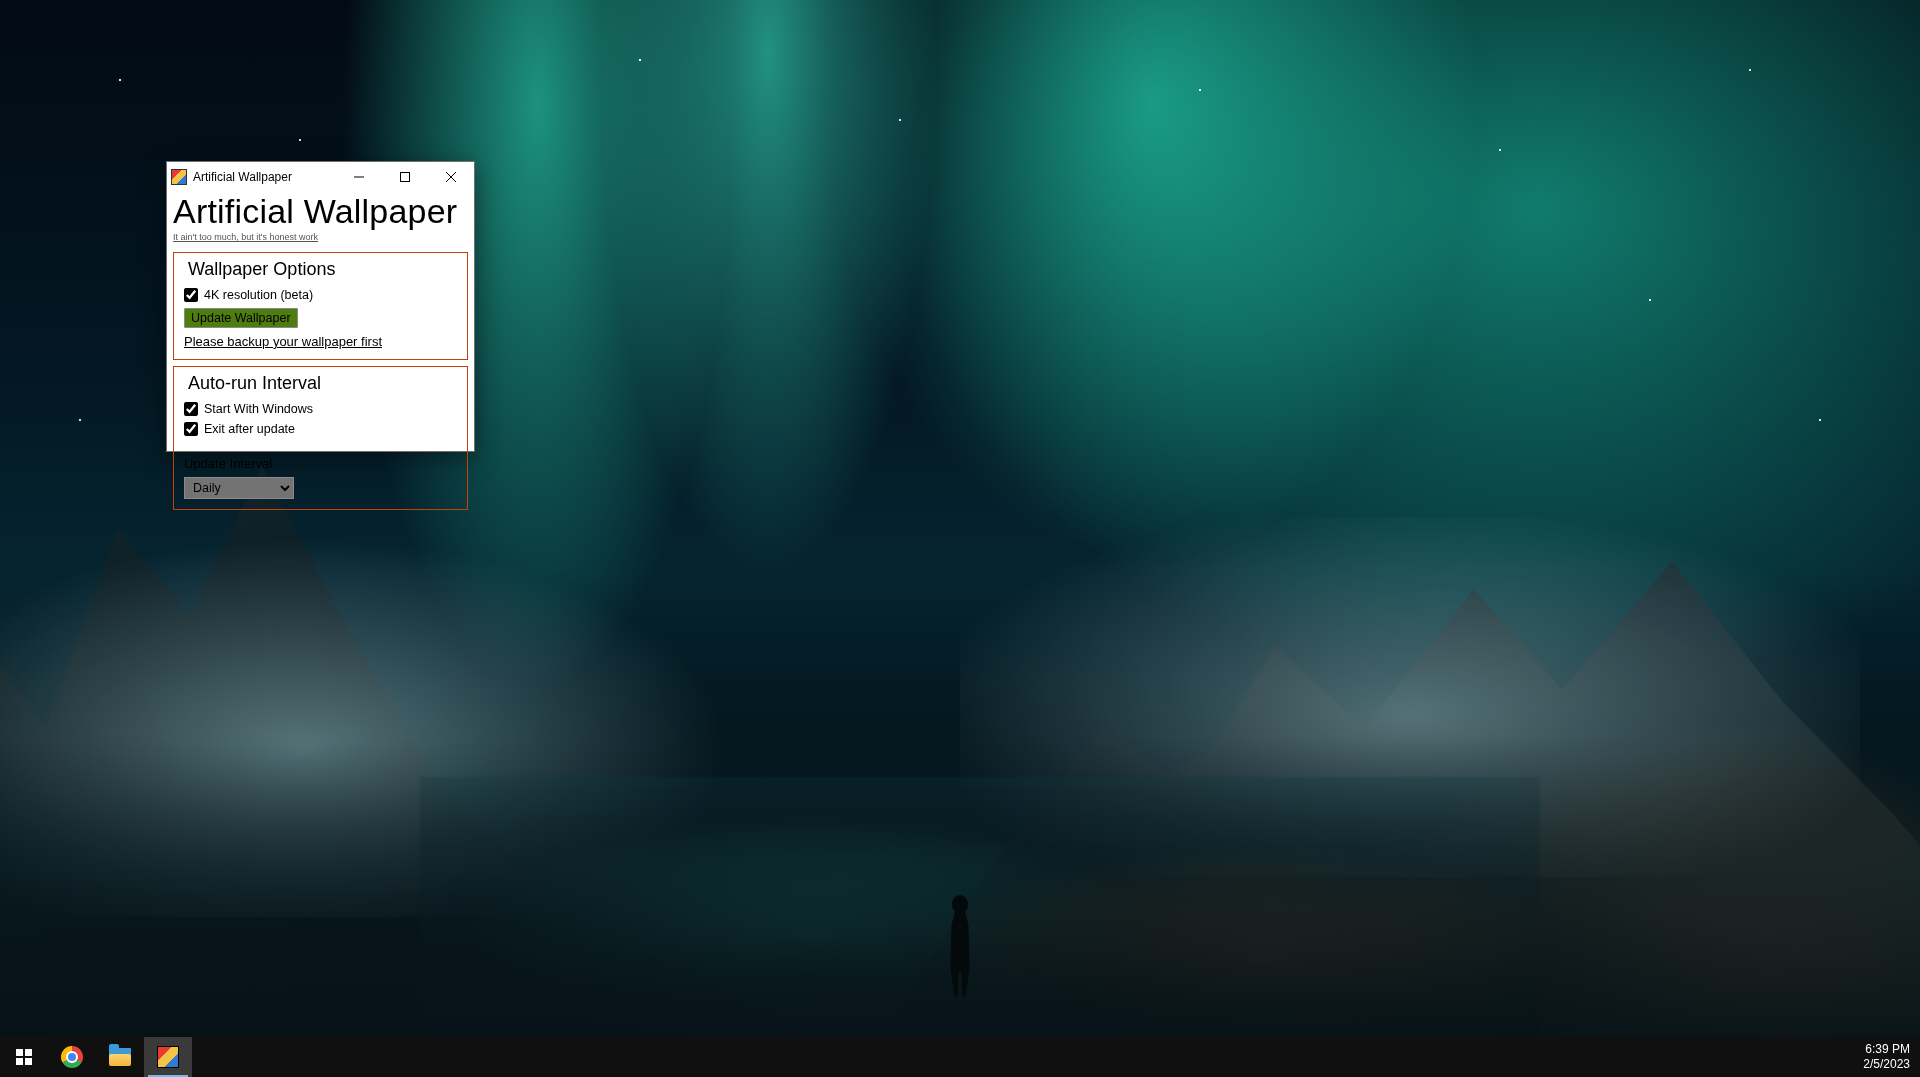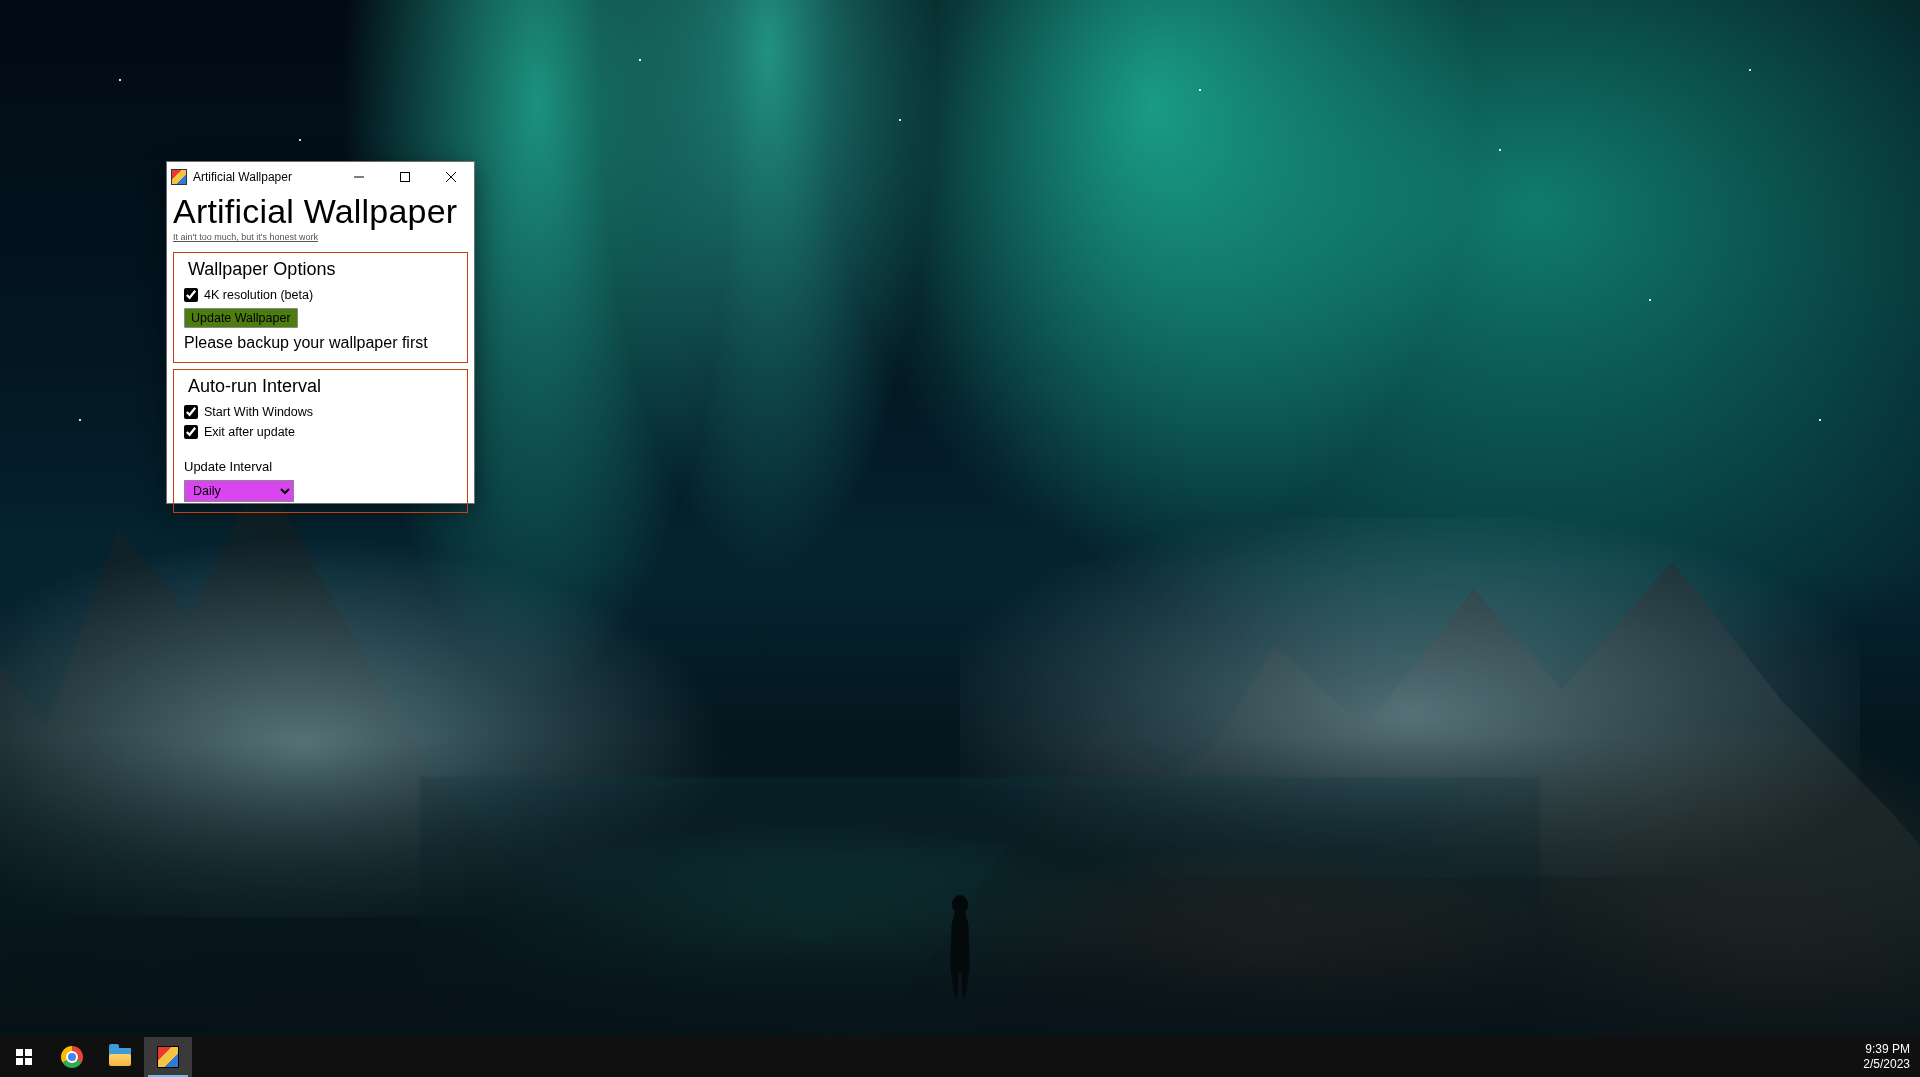--- a/index.html
+++ b/index.html
@@ -86,21 +86,21 @@
       radial-gradient(1.5px 1.5px at 1200px 90px,#eafcff 99%, transparent),
       radial-gradient(1px 1px at 1500px 150px,#cfeef5 99%, transparent),
       radial-gradient(1px 1px at 1750px 70px, #bfe7ee 99%, transparent),
       radial-gradient(1px 1px at 1650px 300px,#eafcff 99%, transparent),
       radial-gradient(1px 1px at 1820px 420px,#cfeef5 99%, transparent),
       radial-gradient(1px 1px at 80px  420px, #bfe7ee 99%, transparent);
   }
 
   
   .window {
-    position:absolute; left:166px; top:161px; width:309px; height:343px;
+    position:absolute; left:166px; top:161px; width:309px; height:291px;
     background:#ffffff; border:1px solid #707070;
     box-shadow: 0 6px 24px rgba(0,0,0,0.45);
     display:flex; flex-direction:column;
     font-size:12px; color:#000;
   }
   .titlebar {
     height:30px; display:flex; align-items:center; padding-left:4px;
     background:#ffffff;
   }
   .titlebar .app-icon {
@@ -131,27 +131,27 @@
   .check-row { display:flex; gap:6px; font-size:12.5px; }
   .check-row input[type=checkbox]{ width:14px; height:14px; accent-color:#000; }
 
   button.win-btn {
     align-self:flex-start;
     font-size:12.5px; padding:2px 6px;
     background:#4d7c0f; border:1px solid #8a8a8a; border-radius:1px;
     font-family:inherit;
   }
 
-  .hint { font-size:16px; color:#000; }
+  .hint { font-size:13px; color:#000;text-decoration:underline; }
 
   .field-label { font-size:13px; margin-top:14px; }
 
   select.win-select {
     width:110px; font-size:12.5px; padding:2px 4px;
-    background:#d946ef; border:1px solid #8a8a8a; font-family:inherit;
+    background:#737373; border:1px solid #8a8a8a; font-family:inherit;
   }
 
   
   .taskbar {
     position:absolute; left:0; right:0; bottom:0; height:40px;
     background:#101010; color:#fff;
     display:flex; align-items:stretch;
   }
   .taskbar .tb-left { display:flex; align-items:stretch; }
   .taskbar .tb-btn {
@@ -283,17 +283,17 @@
     <div class="tb-btn">
       <div class="explorer-icon"></div>
     </div>
     <div class="tb-btn active">
       <div class="tb-app-icon"></div>
     </div>
   </div>
 
   <div class="tb-right">
     <div class="clock">
-      <div>9:39 PM</div>
+      <div>6:39 PM</div>
       <div>2/5/2023</div>
     </div>
   </div>
 </div>
 
 </body></html>

